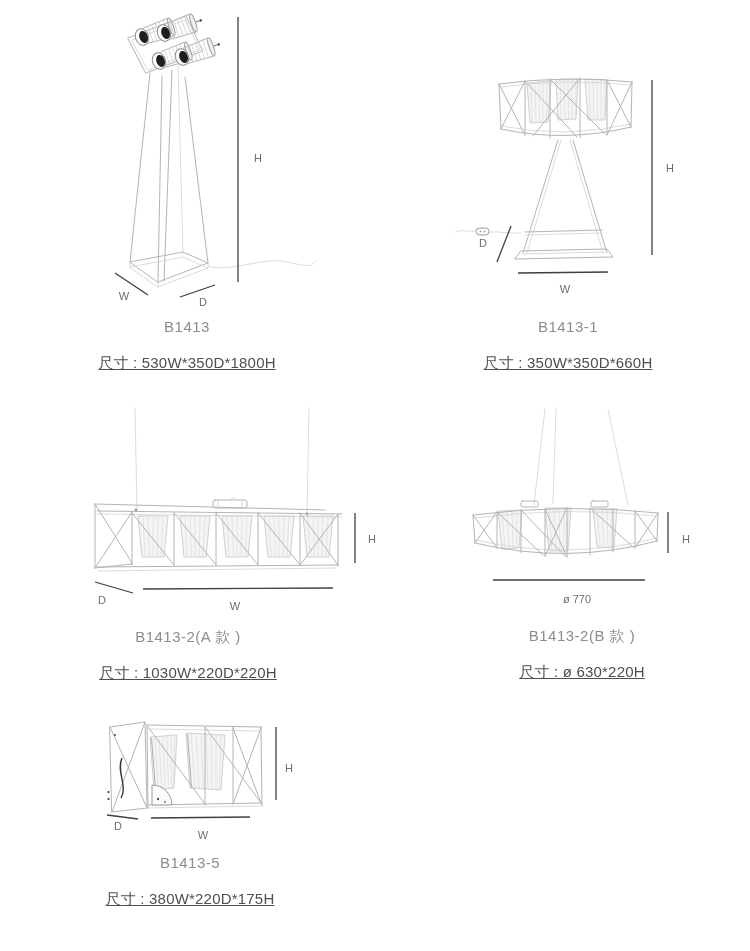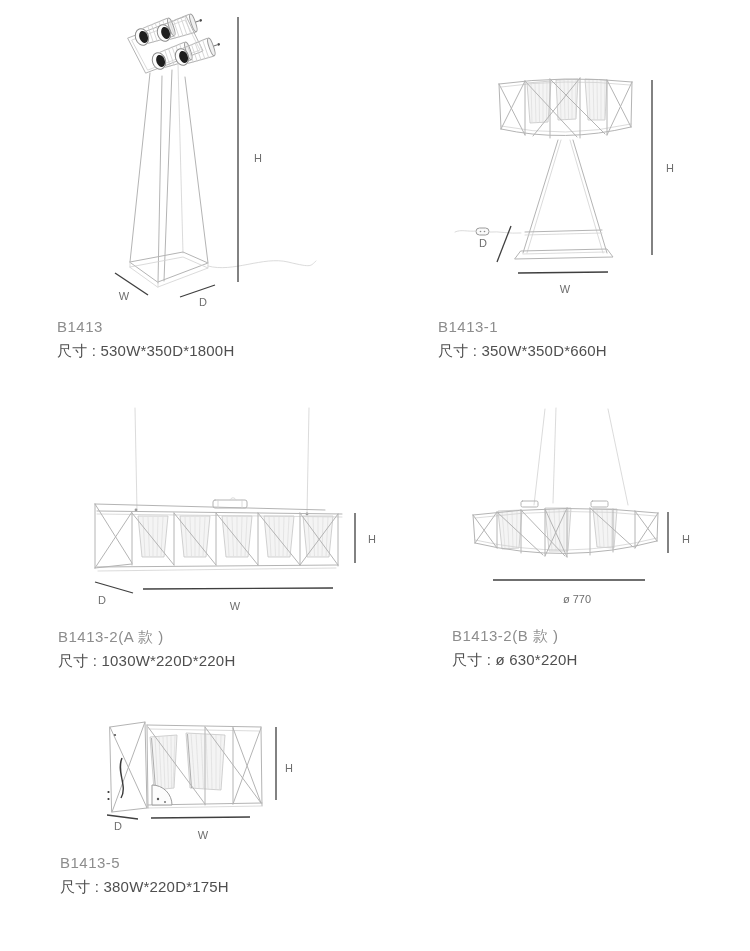--- a/index.html
+++ b/index.html
@@ -2,23 +2,23 @@
 <html><head>
 <meta charset="utf-8">
 <style>
   html,body{margin:0;padding:0;background:#ffffff;}
   .canvas{
     position:relative;width:750px;height:951px;background:#ffffff;
     font-family:"Liberation Sans", sans-serif;overflow:hidden;
   }
   .product{position:absolute;left:0;top:0;width:0;height:0;}
   svg.drawing{position:absolute;overflow:visible;}
-  .label{position:absolute;text-align:left;}
+  .label{position:absolute;text-align:center;}
   .model{font-size:15px;color:#8d8d8d;letter-spacing:.5px;line-height:20px;}
-  .dims{font-size:15px;color:#4f4f4f;letter-spacing:.2px;line-height:20px;margin-top:4px;}
+  .dims{font-size:15px;color:#4f4f4f;letter-spacing:.2px;line-height:20px;margin-top:16px;text-decoration:underline;}
   
   .w{stroke:#b4b4b4;fill:none;stroke-width:1;stroke-linecap:round;stroke-linejoin:round;}
   .wl{stroke:#d2d2d2;fill:none;stroke-width:.8;stroke-linecap:round;}
   .shade{fill:#f4f4f4;stroke:#c5c5c5;stroke-width:.8;}
   .pleat{stroke:#dcdcdc;stroke-width:.7;}
   .dimline{stroke:#3f3f3f;stroke-width:1.3;fill:none;}
   text.dim{font-size:11px;fill:#6e6e6e;font-family:"Liberation Sans",sans-serif;}
 </style>
 </head>
 <body>

